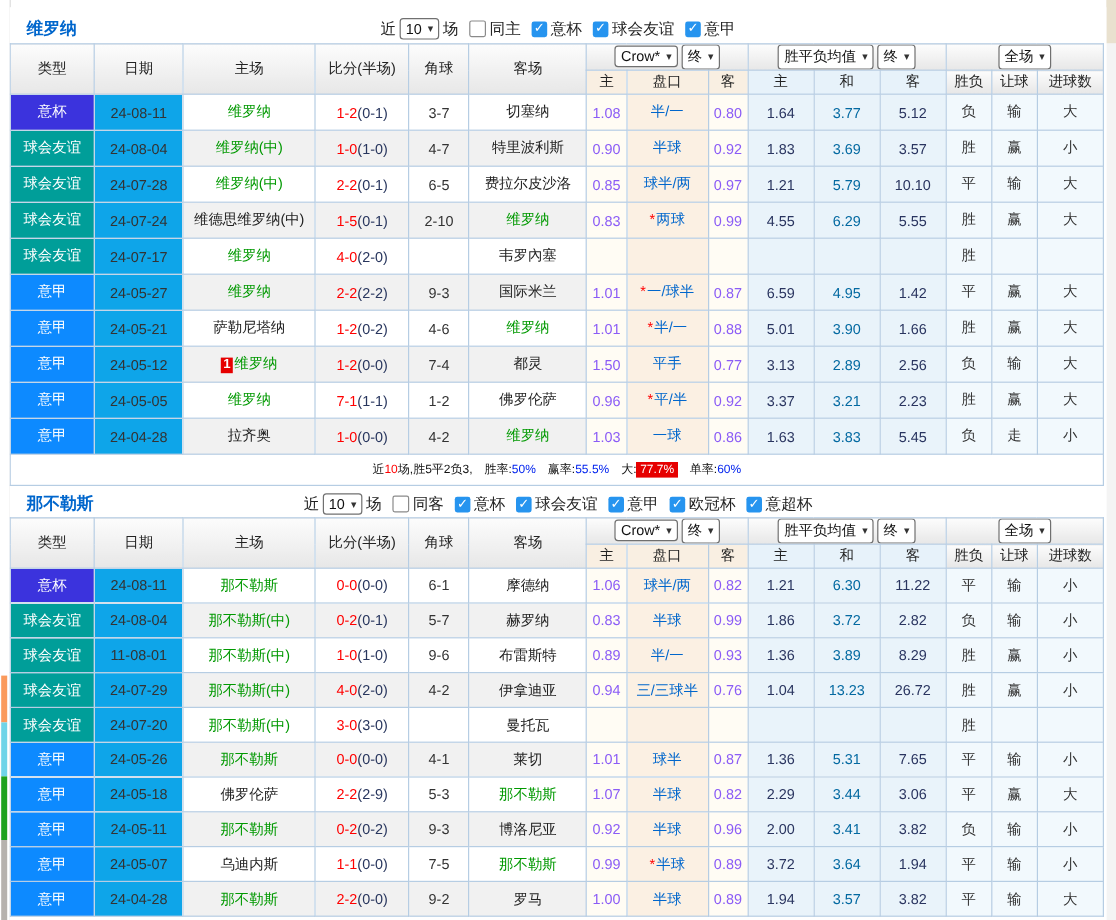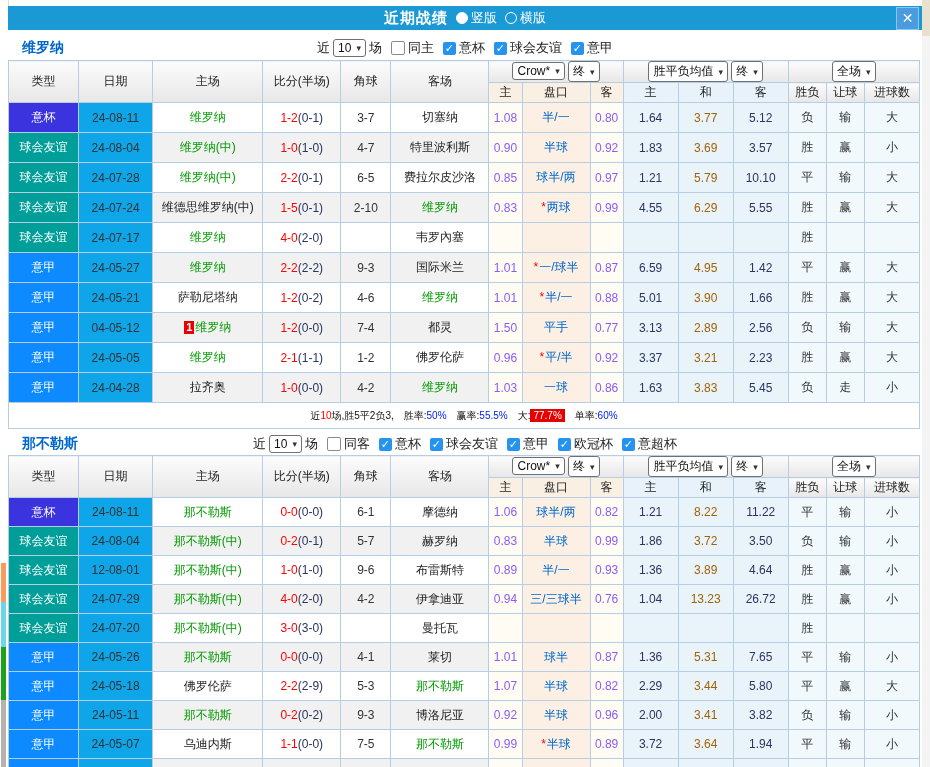--- a/index.html
+++ b/index.html
@@ -45,21 +45,21 @@
   th.pan-h{background:#f9efe2}
   th.avg-h{background:#e7f2fa}
   .grid td{height:29px;font-size:12px;color:#333}
   .sec1 .grid td{height:28px}
   td.type{color:#fff}
   td.date{background:#0ea5e9}
   tr.alt td.home,tr.alt td.score,tr.alt td.corner,tr.alt td.away{background:#f1f1f1}
   td.oh{background:#fffcf4;color:#8b5cf6}
   td.pan{background:#fbf0e3;color:#0066cc}
   td.avg{background:#e9f3fa;color:#2a3560}
-  td.avg.mid{color:#a16207}
+  td.avg.mid{color:#0369a1}
   td.resc{background:#f2f9fd}
   .tg{color:#009900}
   .tb{color:#222}
   .sc{color:#ff0000}
   .hf{color:#28365e}
   .star{color:#ff0000;margin-right:1px}
   .card{display:inline-block;background:#e60000;color:#fff;font-size:11px;font-weight:bold;
         padding:0 2px;margin-right:1px;line-height:13px}
   .cr{color:#e60000}.cg{color:#008800}.cb2{color:#0000cc}
   
@@ -78,28 +78,20 @@
   <div class="seg seg-o"></div>
   <div class="seg seg-c"></div>
   <div class="seg seg-g"></div>
   <div class="seg seg-gr"></div>
 </div>
 <div class="right-strip">
     <div class="beige"></div>
   </div>
 
 <div class="popup">
-  <div class="titlebar">
-    <span class="title">近期战绩</span>
-    <span class="radio sel"></span>
-    <span class="rlabel">竖版</span>
-    <span class="radio"></span>
-    <span class="rlabel">横版</span>
-    <div class="close">✕</div>
-  </div>
   <div id="sections">
       <div class="sec sec0">
         <div class="sec-head">
           <span class="team">维罗纳</span>
           <div class="filters">
             <span>近</span>
             <span class="selbox">
               <span class="selv">10</span>
               <span class="arr">▾</span>
             </span>
@@ -286,40 +278,40 @@
               <td class="oh">0.88</td>
               <td class="avg">5.01</td>
               <td class="avg mid">3.90</td>
               <td class="avg">1.66</td>
               <td class="resc cr">胜</td>
               <td class="resc cr">赢</td>
               <td class="resc cr">大</td>
             </tr>
             <tr class="alt">
               <td class="type" style="background: rgb(13, 138, 255);">意甲</td>
-              <td class="date">04-05-12</td>
+              <td class="date">24-05-12</td>
               <td class="home"><span class="card">1</span><span class="tg">维罗纳</span></td>
               <td class="score"><span class="sc">1-2</span><span class="hf">(0-0)</span></td>
               <td class="corner">7-4</td>
               <td class="away"><span class="tb">都灵</span></td>
               <td class="oh">1.50</td>
               <td class="pan"><span class="pk">平手</span></td>
               <td class="oh">0.77</td>
               <td class="avg">3.13</td>
               <td class="avg mid">2.89</td>
               <td class="avg">2.56</td>
               <td class="resc cg">负</td>
               <td class="resc cg">输</td>
               <td class="resc cr">大</td>
             </tr>
             <tr>
               <td class="type" style="background: rgb(13, 138, 255);">意甲</td>
               <td class="date">24-05-05</td>
               <td class="home"><span class="tg">维罗纳</span></td>
-              <td class="score"><span class="sc">2-1</span><span class="hf">(1-1)</span></td>
+              <td class="score"><span class="sc">7-1</span><span class="hf">(1-1)</span></td>
               <td class="corner">1-2</td>
               <td class="away"><span class="tb">佛罗伦萨</span></td>
               <td class="oh">0.96</td>
               <td class="pan"><span class="star">*</span><span class="pk">平/半</span></td>
               <td class="oh">0.92</td>
               <td class="avg">3.37</td>
               <td class="avg mid">3.21</td>
               <td class="avg">2.23</td>
               <td class="resc cr">胜</td>
               <td class="resc cr">赢</td>
@@ -433,56 +425,56 @@
               <td class="type" style="background: rgb(59, 51, 221);">意杯</td>
               <td class="date">24-08-11</td>
               <td class="home"><span class="tg">那不勒斯</span></td>
               <td class="score"><span class="sc">0-0</span><span class="hf">(0-0)</span></td>
               <td class="corner">6-1</td>
               <td class="away"><span class="tb">摩德纳</span></td>
               <td class="oh">1.06</td>
               <td class="pan"><span class="pk">球半/两</span></td>
               <td class="oh">0.82</td>
               <td class="avg">1.21</td>
-              <td class="avg mid">8.22</td>
+              <td class="avg mid">6.30</td>
               <td class="avg">11.22</td>
               <td class="resc cb2">平</td>
               <td class="resc cg">输</td>
               <td class="resc cg">小</td>
             </tr>
             <tr class="alt">
               <td class="type" style="background: rgb(0, 158, 153);">球会友谊</td>
               <td class="date">24-08-04</td>
               <td class="home"><span class="tg">那不勒斯(中)</span></td>
               <td class="score"><span class="sc">0-2</span><span class="hf">(0-1)</span></td>
               <td class="corner">5-7</td>
               <td class="away"><span class="tb">赫罗纳</span></td>
               <td class="oh">0.83</td>
               <td class="pan"><span class="pk">半球</span></td>
               <td class="oh">0.99</td>
               <td class="avg">1.86</td>
               <td class="avg mid">3.72</td>
-              <td class="avg">3.50</td>
+              <td class="avg">2.82</td>
               <td class="resc cg">负</td>
               <td class="resc cg">输</td>
               <td class="resc cg">小</td>
             </tr>
             <tr>
               <td class="type" style="background: rgb(0, 158, 153);">球会友谊</td>
-              <td class="date">12-08-01</td>
+              <td class="date">11-08-01</td>
               <td class="home"><span class="tg">那不勒斯(中)</span></td>
               <td class="score"><span class="sc">1-0</span><span class="hf">(1-0)</span></td>
               <td class="corner">9-6</td>
               <td class="away"><span class="tb">布雷斯特</span></td>
               <td class="oh">0.89</td>
               <td class="pan"><span class="pk">半/一</span></td>
               <td class="oh">0.93</td>
               <td class="avg">1.36</td>
               <td class="avg mid">3.89</td>
-              <td class="avg">4.64</td>
+              <td class="avg">8.29</td>
               <td class="resc cr">胜</td>
               <td class="resc cr">赢</td>
               <td class="resc cg">小</td>
             </tr>
             <tr class="alt">
               <td class="type" style="background: rgb(0, 158, 153);">球会友谊</td>
               <td class="date">24-07-29</td>
               <td class="home"><span class="tg">那不勒斯(中)</span></td>
               <td class="score"><span class="sc">4-0</span><span class="hf">(2-0)</span></td>
               <td class="corner">4-2</td>
@@ -536,21 +528,21 @@
               <td class="date">24-05-18</td>
               <td class="home"><span class="tb">佛罗伦萨</span></td>
               <td class="score"><span class="sc">2-2</span><span class="hf">(2-9)</span></td>
               <td class="corner">5-3</td>
               <td class="away"><span class="tg">那不勒斯</span></td>
               <td class="oh">1.07</td>
               <td class="pan"><span class="pk">半球</span></td>
               <td class="oh">0.82</td>
               <td class="avg">2.29</td>
               <td class="avg mid">3.44</td>
-              <td class="avg">5.80</td>
+              <td class="avg">3.06</td>
               <td class="resc cb2">平</td>
               <td class="resc cr">赢</td>
               <td class="resc cr">大</td>
             </tr>
             <tr class="alt">
               <td class="type" style="background: rgb(13, 138, 255);">意甲</td>
               <td class="date">24-05-11</td>
               <td class="home"><span class="tg">那不勒斯</span></td>
               <td class="score"><span class="sc">0-2</span><span class="hf">(0-2)</span></td>
               <td class="corner">9-3</td>

